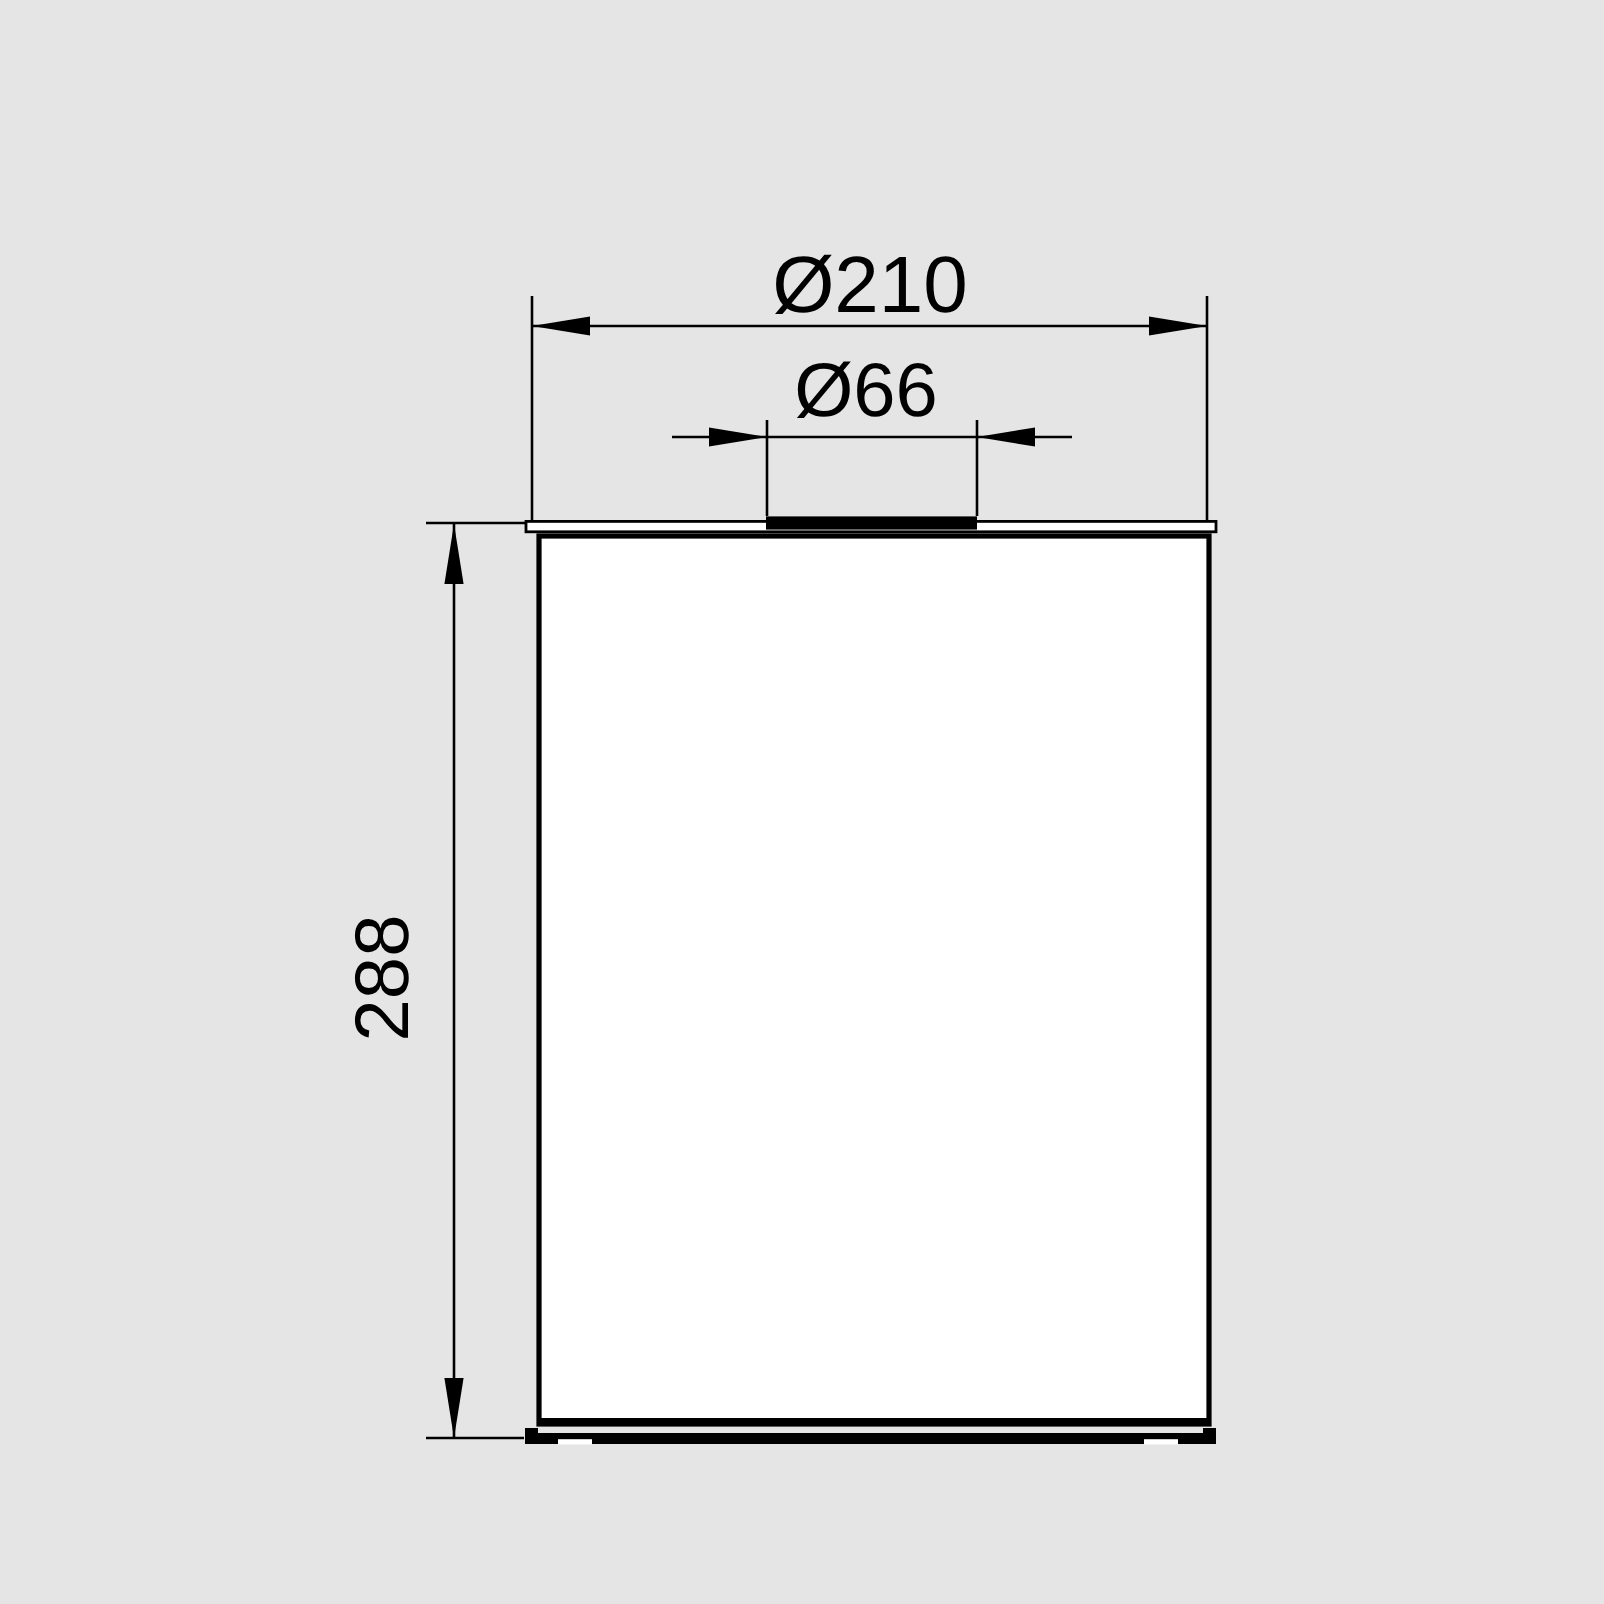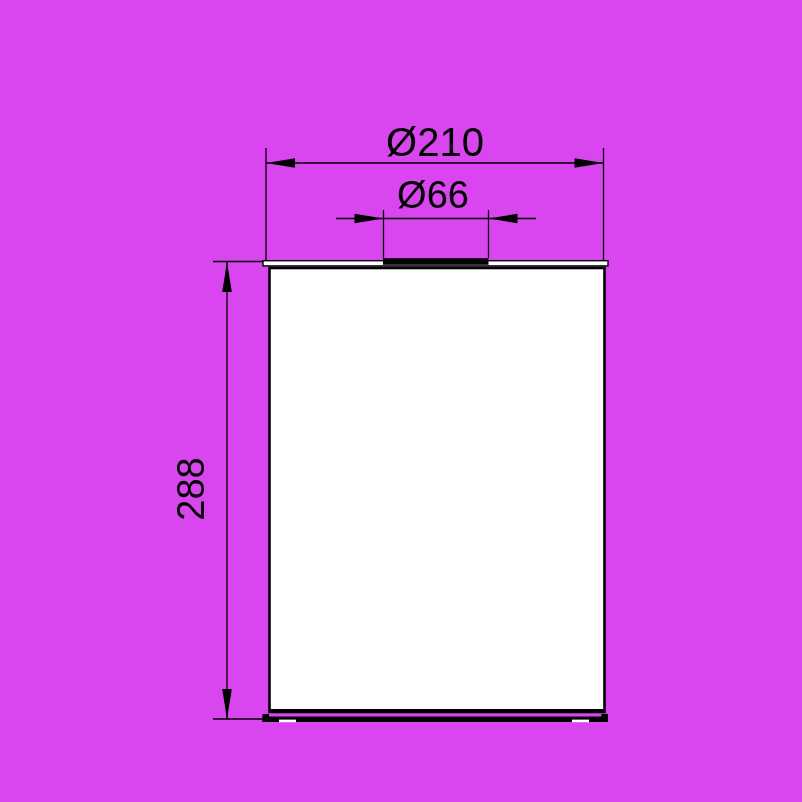--- a/index.html
+++ b/index.html
@@ -8,21 +8,21 @@
     background: #ffffff;
     width: 802px;
     height: 802px;
     overflow: hidden;
     font-family: "Liberation Sans", "DejaVu Sans", sans-serif;
   }
   .stage {
     position: relative;
     width: 802px;
     height: 802px;
-    background: #d946ef;
+    background: #e5e5e5;
   }
   svg text {
     font-family: "Liberation Sans", "DejaVu Sans", sans-serif;
     fill: #000000;
   }
 </style>
 </head>
 <body>
 
 <div class="stage">

